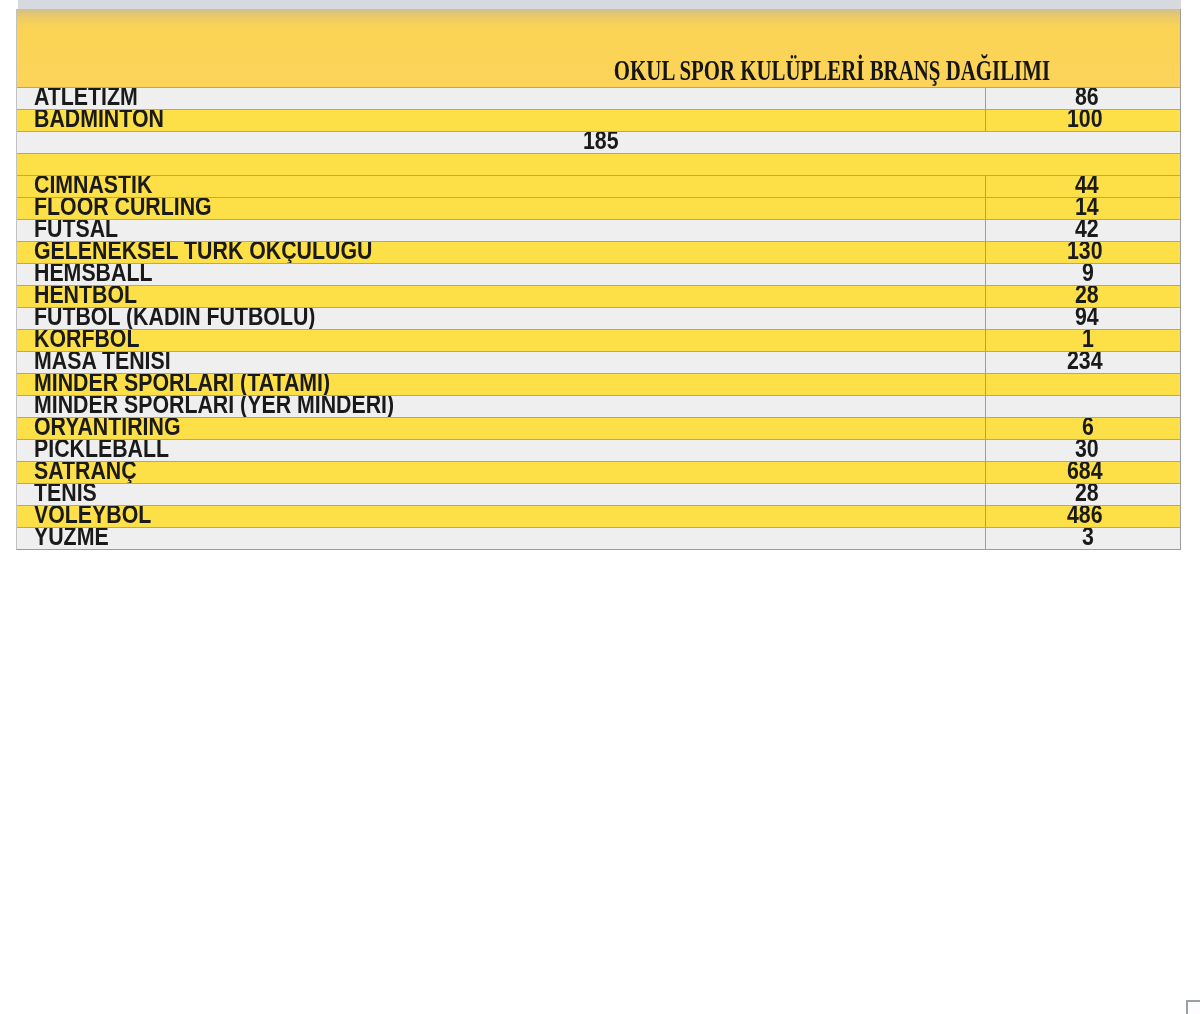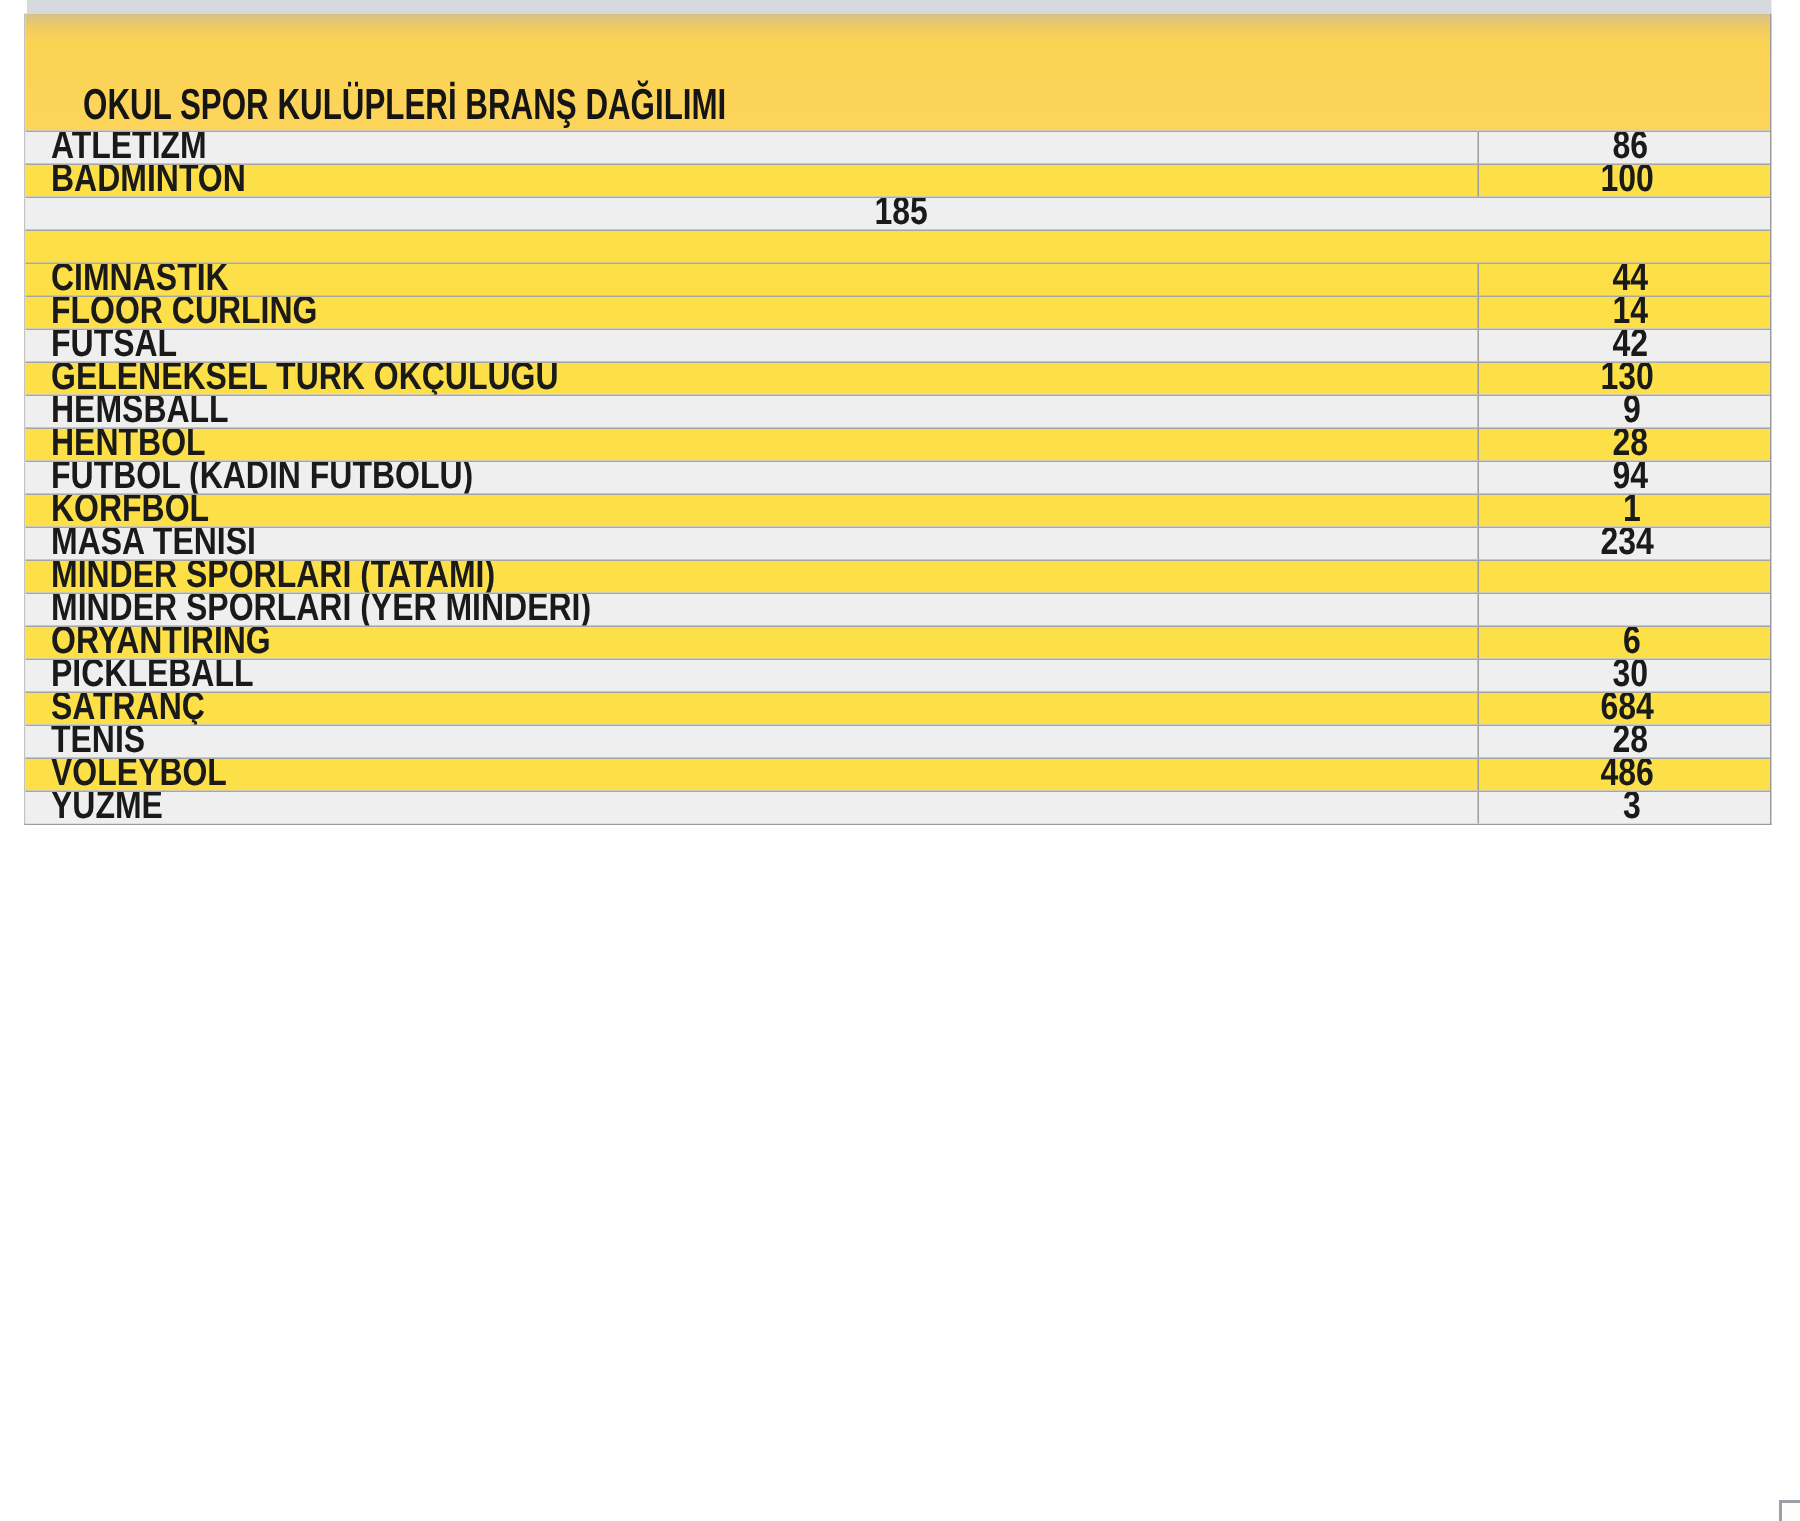--- a/index.html
+++ b/index.html
@@ -33,22 +33,23 @@
     border-right: 1px solid #9c9c9c;
     border-bottom: 1px solid #9c9c9c;
     background: #ffffff;
   }
   .sheet-header {
     height: 78px;
     box-sizing: border-box;
     background: linear-gradient(180deg, #d2c18c 0px, #ecca66 8px, #fbd354 18px, #fbd45a 100%);
     display: flex;
     align-items: flex-end;
-    justify-content: flex-start;
+    justify-content: flex-end;
     padding-bottom: 2px;
+    font-family: Liberation Serif, serif;
   }
   .sheet-title {
     font-size: 29px;
     font-weight: bold;
     line-height: 1.05;
     letter-spacing: 0px;
     white-space: nowrap;
     transform: translateX(-45px) scaleX(0.72);
     transform-origin: center bottom;
     color: #151515;

